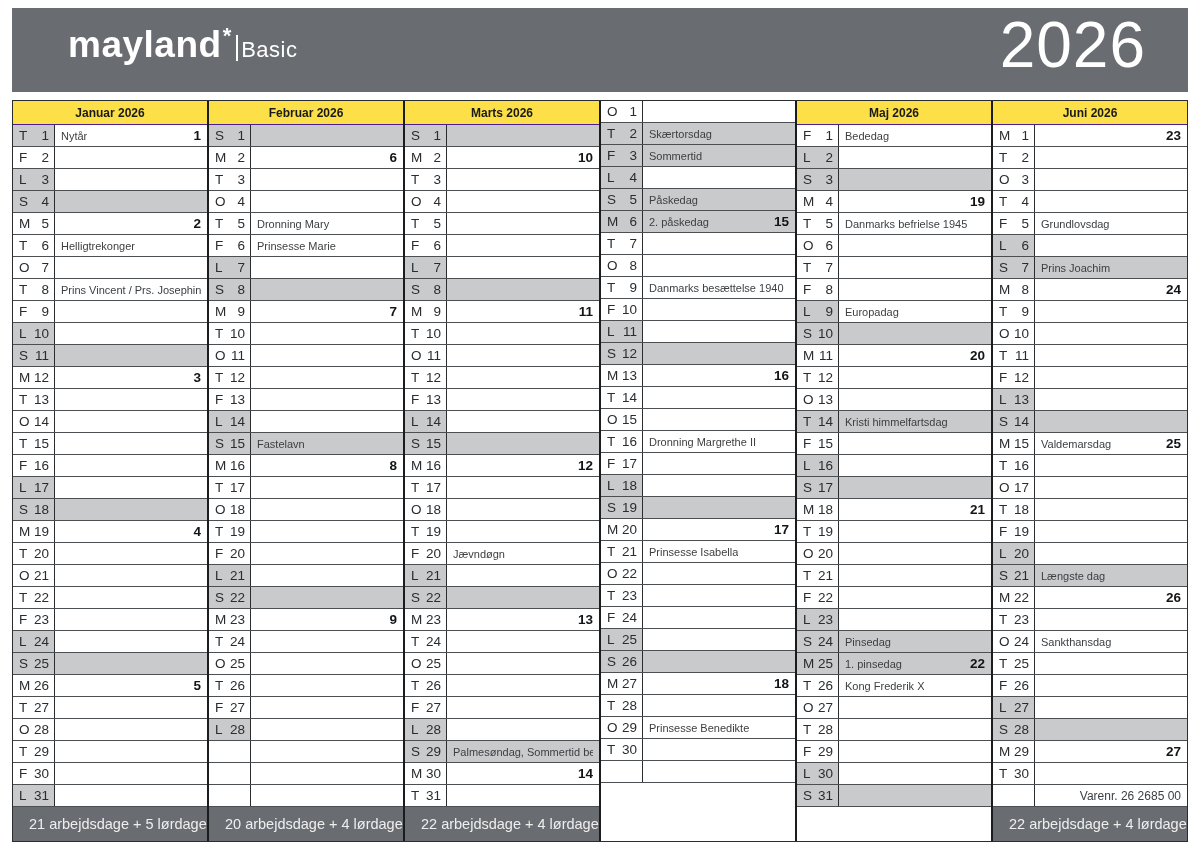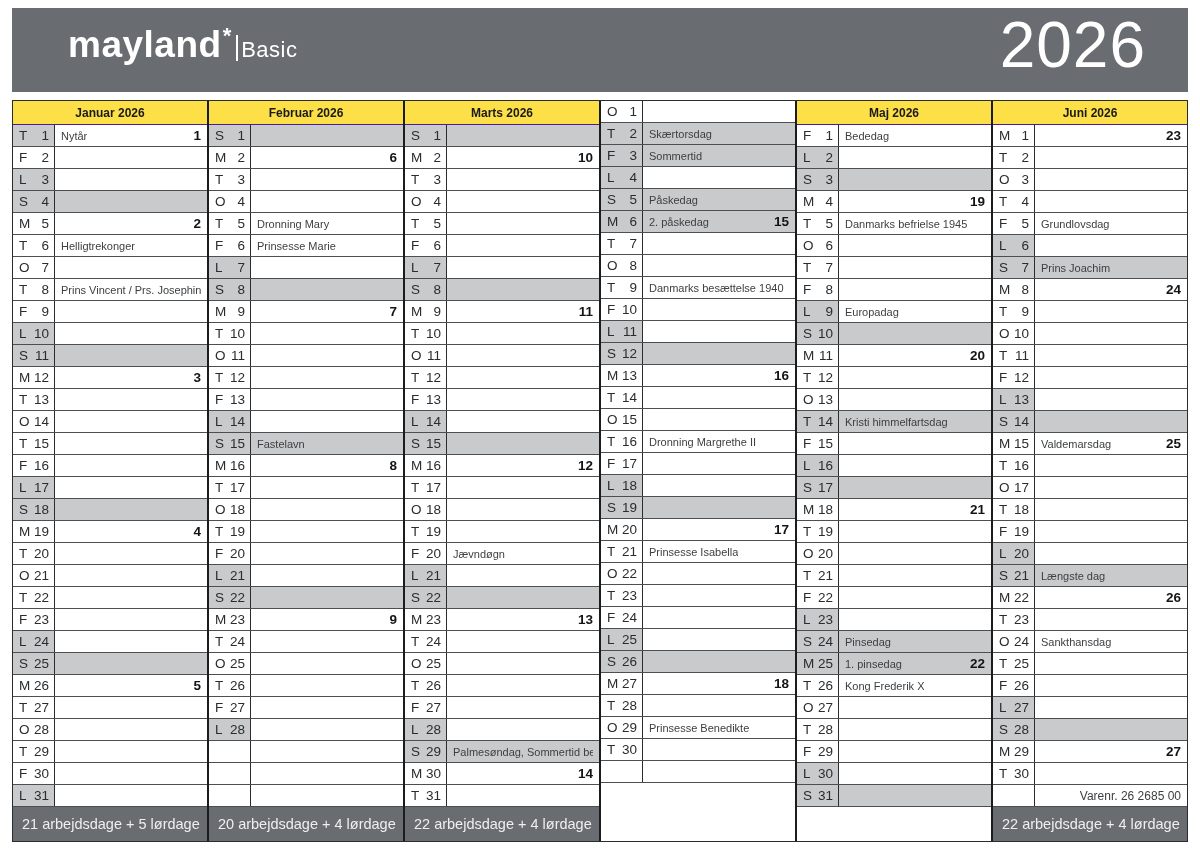--- a/index.html
+++ b/index.html
@@ -30,21 +30,21 @@
          padding:0 5px 0 6px;box-sizing:border-box;border-right:1px solid #2b2c2e;
          font-size:13.5px;color:#2a2c2e;background:#fff;}
   .dtext{flex:1;min-width:0;display:flex;align-items:center;padding:0 6px 0 6px;box-sizing:border-box;}
   .ev{font-size:11px;color:#3c3e40;white-space:nowrap;overflow:hidden;}
   .wk{font-size:13.5px;font-weight:700;color:#131415;margin-left:auto;padding-left:4px;}
   .note{font-size:12px;color:#3c3e40;margin-left:auto;white-space:nowrap;}
   .s-c .dcell{background:#c8cacc;}
   .s-r .dcell{background:#c8cacc;}
   .s-r .dtext{background:#c8cacc;}
   .month-footer{height:34px;background:#696c70;display:flex;align-items:center;
-        padding-left:9px;box-sizing:border-box;color:#efefef;font-size:14.5px;white-space:nowrap;overflow:hidden;}
+        padding-left:16px;box-sizing:border-box;color:#efefef;font-size:14.5px;white-space:nowrap;overflow:hidden;}
 </style>
 </head>
 <body>
 
 <div class="topbar">
   <div class="logo">
     <span class="logo-main">mayland</span>
       <span class="logo-star">*</span>
     <span class="logo-bar"></span>
     <span class="logo-sub">Basic</span>

